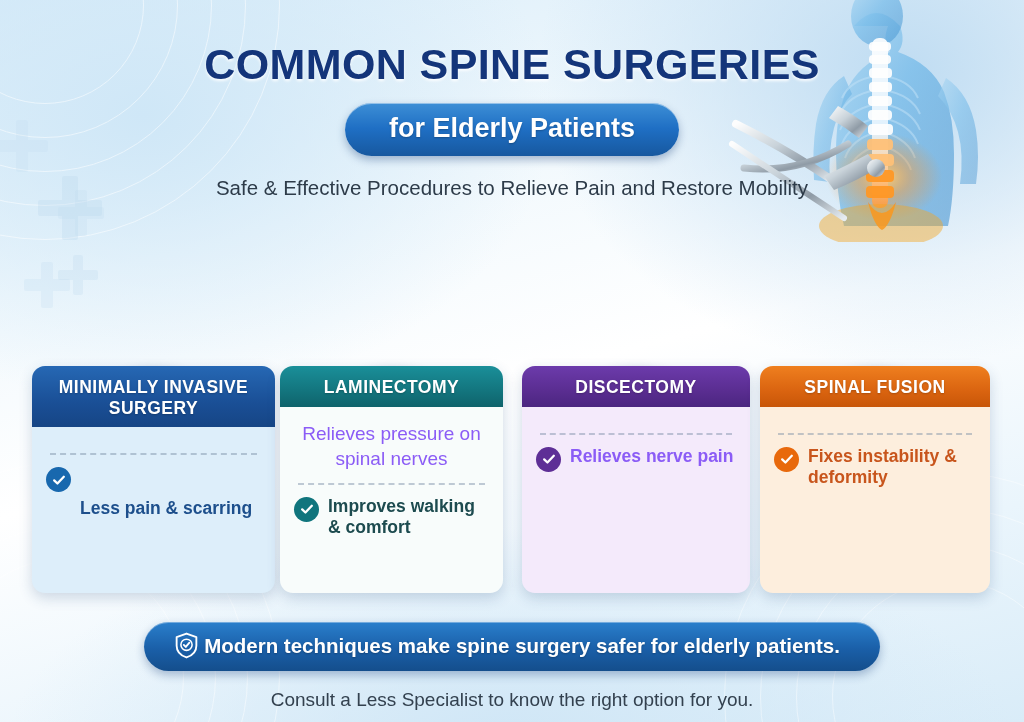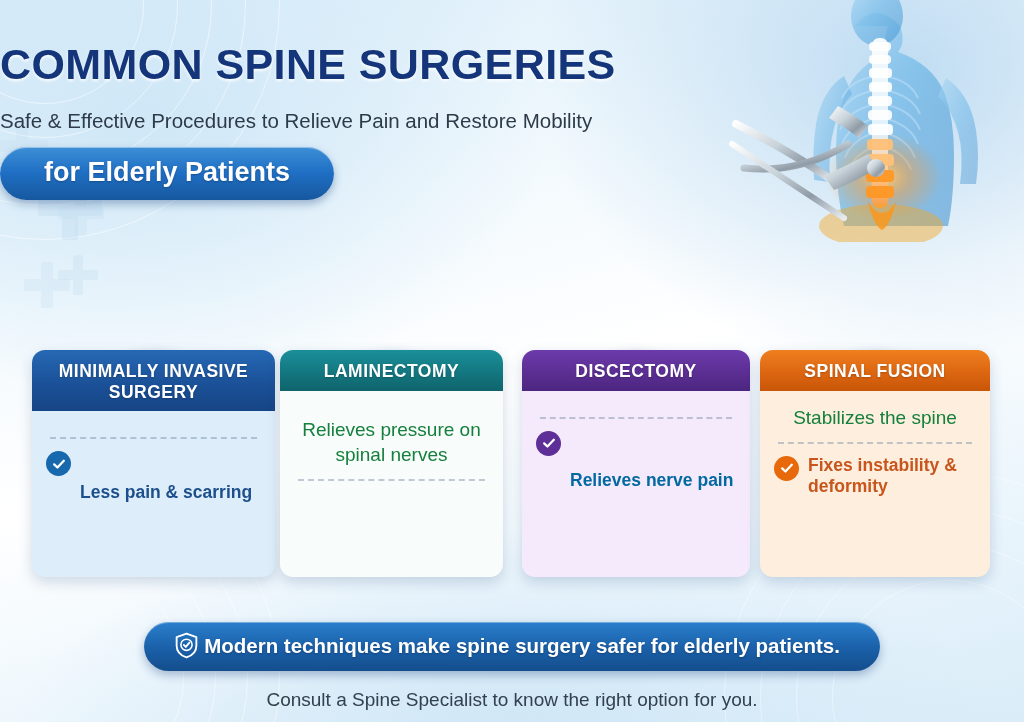--- a/index.html
+++ b/index.html
@@ -31,60 +31,60 @@
   .cross::before, .cross::after {
     content:""; position:absolute; background:#bcd9ee; border-radius:2px;
   }
   .cross::before { left:38%; top:0; width:24%; height:100%; }
   .cross::after  { top:38%; left:0; height:24%; width:100%; }
 
   
   .figure-wrap { position:absolute; right:0; top:-8px; width:300px; height:250px; }
 
   
-  #header { position:absolute; left:0; top:0; width:1024px; z-index:5; text-align:left; }
+  #header { position:absolute; left:0; top:0; width:1024px; z-index:5; text-align:center; }
   #title {
     margin-top:40px;
     font-size:43px; font-weight:bold; letter-spacing:.4px;
     color:#14357a; text-shadow:0 2px 3px rgba(255,255,255,.9);
   }
   #subtitle-pill {
     display:inline-block; margin-top:14px;
     padding:10px 44px 12px;
     border-radius:30px;
     background:linear-gradient(180deg,#3d8fd6 0%,#1f6fc4 48%,#17589f 100%);
     box-shadow:0 4px 9px rgba(20,60,120,.35), inset 0 1px 0 rgba(255,255,255,.45);
     color:#ffffff; font-size:27px; font-weight:bold;
     text-shadow:0 1px 2px rgba(0,0,0,.25);
   }
   #tagline {
     margin-top:20px; font-size:20.5px; color:#2d3b49; font-weight:400;
   }
 
   
   #cards { position:absolute; left:0; top:226px; width:1024px; height:372px; z-index:6; }
-  .card { position:absolute; top:124px; width:243px; height:227px; }
+  .card { position:absolute; top:140px; width:243px; height:227px; }
   .card .panel {
     position:absolute; inset:0; border-radius:13px;
     box-shadow:0 5px 14px rgba(30,70,120,.20);
     overflow:hidden; display:flex; flex-direction:column;
   }
   .card-head {
     padding:11px 8px 9px;
     text-align:center; color:#fff;
     font-size:17.5px; font-weight:bold; letter-spacing:.5px; line-height:1.18;
     text-shadow:0 1px 2px rgba(0,0,0,.22);
     flex:0 0 auto;
   }
   .card-body {
     flex:1 1 auto; padding:14px 12px 10px;
     display:flex; flex-direction:column;
   }
   .card-desc {
-    text-align:center; font-size:19px; line-height:1.32; color:#15803d;
+    text-align:center; font-size:19px; line-height:1.32; color:#8b5cf6;
   }
   .dash {
     margin:12px 6px 11px; height:0;
     border-top:2px dashed rgba(120,140,165,.45);
   }
   .benefit { display:flex; align-items:flex-start; gap:9px; padding:0 2px; }
   .check {
     flex:0 0 auto; width:25px; height:25px; border-radius:50%;
     display:flex; align-items:center; justify-content:center; margin-top:1px;
   }
@@ -228,22 +228,22 @@
         <path d="M100 184 q26 -12 44 -22 l10 14 q-20 12 -44 22 Z"></path>
         <path d="M114 114 q18 10 30 20 l-9 12 q-14 -11 -30 -20 Z"></path>
         <circle cx="152" cy="176" r="9"></circle>
       </g>
     </svg>
   </div>
 </div>
 
 <div id="header">
   <div id="title">COMMON SPINE SURGERIES</div>
+  <div id="subtitle-pill">for Elderly Patients</div>
   <div id="tagline">Safe &amp; Effective Procedures to Relieve Pain and Restore Mobility</div>
-  <div id="subtitle-pill">for Elderly Patients</div>
 </div>
 
 <div id="cards">
 
   <div class="card" style="left:32px;">
     <div class="circle" style="background:radial-gradient(circle at 34% 28%, #2e86d8 0%, #1565c0 58%, #0d4d96 100%);">
       <svg viewBox="0 0 172 172">
         <defs>
           <linearGradient id="boneA" x1="0" y1="0" x2="1" y2="1">
             <stop offset="0%" stop-color="#ffeede"></stop>
@@ -325,25 +325,33 @@
             <path d="M76 80 h-14"></path>
             <path d="M120 80 h14"></path>
           <path d="M83 65 l-10 -10"></path>
             <path d="M113 95 l10 10"></path>
             <path d="M113 65 l10 -10"></path>
             <path d="M83 95 l-10 10"></path>
         </g>
         <circle cx="98" cy="80" r="7" fill="#fffbe8"></circle>
       </svg>
     </div>
-    <div class="panel" style="background:#f8fcfb;gap:12px;">
+    <div class="panel" style="background:#f8fcfb;">
       <div class="card-head" style="background:linear-gradient(180deg,#1a8f99 0%,#13757e 60%,#0f636b 100%);">LAMINECTOMY</div>
       <div class="card-body">
         <div class="card-desc">Relieves pressure on spinal nerves</div>
         <div class="dash"></div>
+        <div class="benefit">
+          <span class="check" style="background:#10757d;">
+            <svg viewBox="0 0 16 16">
+                <path d="M2.5 8.4 L6.2 12 L13.5 4.3" stroke="#fff" stroke-width="2.6" fill="none" stroke-linecap="round" stroke-linejoin="round"></path>
+              </svg>
+          </span>
+          <span class="benefit-text" style="color:#1d4b4f;">Improves walking &amp; comfort</span>
+        </div>
       </div>
     </div>
   </div>
 
   <div class="card" style="left:522px;width:228px;">
     <div class="circle" style="background:radial-gradient(circle at 34% 28%, #6d45bb 0%, #5b35a8 58%, #452887 100%);">
       <svg viewBox="0 0 172 172">
         <g>
           <path d="M30 14 q46 -6 58 10 q6 12 -2 20 q-28 6 -56 2 Z" fill="url(#boneA)"></path>
           <rect x="28" y="44" width="62" height="8" rx="4" fill="#3b2368"></rect>
@@ -381,21 +389,21 @@
     <div class="panel" style="background:#f4eafb;">
       <div class="card-head" style="background:linear-gradient(180deg,#6c3bab 0%,#5a2d91 60%,#4b2680 100%);">DISCECTOMY</div>
       <div class="card-body">
         <div class="dash"></div>
         <div class="benefit">
           <span class="check" style="background:#5e2f96;">
             <svg viewBox="0 0 16 16">
                 <path d="M2.5 8.4 L6.2 12 L13.5 4.3" stroke="#fff" stroke-width="2.6" fill="none" stroke-linecap="round" stroke-linejoin="round"></path>
               </svg>
           </span>
-          <span class="benefit-text" style="color:#0369a1;margin-top:40px;">Relieves nerve pain</span>
+          <span class="benefit-text" style="color:#8b5cf6;">Relieves nerve pain</span>
         </div>
       </div>
     </div>
   </div>
 
   <div class="card" style="left:760px;width:230px;">
     <div class="circle" style="background:radial-gradient(circle at 34% 28%, #f58a22 0%, #ed7410 58%, #cf5f08 100%);">
       <svg viewBox="0 0 172 172">
         <defs>
           <linearGradient id="mtB" x1="0" y1="0" x2="1" y2="1">
@@ -434,21 +442,20 @@
         </g>
         <g fill="url(#mtB)">
           <rect x="55" y="126" width="10" height="24" rx="4"></rect>
           <rect x="107" y="126" width="10" height="24" rx="4"></rect>
         </g>
       </svg>
     </div>
     <div class="panel" style="background:#fdeedd;">
       <div class="card-head" style="background:linear-gradient(180deg,#ef7f1f 0%,#da6410 60%,#c85608 100%);">SPINAL FUSION</div>
       <div class="card-body">
-        <div class="card-desc">Stabilizes the spine</div>
         <div class="dash"></div>
         <div class="benefit">
           <span class="check" style="background:#e8690c;">
             <svg viewBox="0 0 16 16">
                 <path d="M2.5 8.4 L6.2 12 L13.5 4.3" stroke="#fff" stroke-width="2.6" fill="none" stroke-linecap="round" stroke-linejoin="round"></path>
               </svg>
           </span>
           <span class="benefit-text" style="color:#c8551c;">Fixes instability &amp; deformity</span>
         </div>
       </div>
@@ -460,14 +467,14 @@
   <div id="footer-banner">
     <span style="display:block;width:25px;height:27px;">
       <svg viewBox="0 0 24 26" width="25" height="27">
         <path d="M12 1.5 L21.5 5 v8.2 c0 6.2 -4.3 9.6 -9.5 11.3 C6.8 22.8 2.5 19.4 2.5 13.2 V5 Z" fill="none" stroke="#ffffff" stroke-width="1.8" stroke-linejoin="round"></path>
         <circle cx="12" cy="12.3" r="5.4" fill="none" stroke="#ffffff" stroke-width="1.5"></circle>
         <path d="M9.4 12.4 L11.3 14.4 L14.8 10.3" stroke="#ffffff" stroke-width="1.8" fill="none" stroke-linecap="round" stroke-linejoin="round"></path>
       </svg>
     </span>
     <span class="ftext">Modern techniques make spine surgery safer for elderly patients.</span>
   </div>
-  <div id="footer-note">Consult a Spine Specialist to know the right option for you.</div>
+  <div id="footer-note">Consult a Less Specialist to know the right option for you.</div>
 </div>
 
 </body></html>

